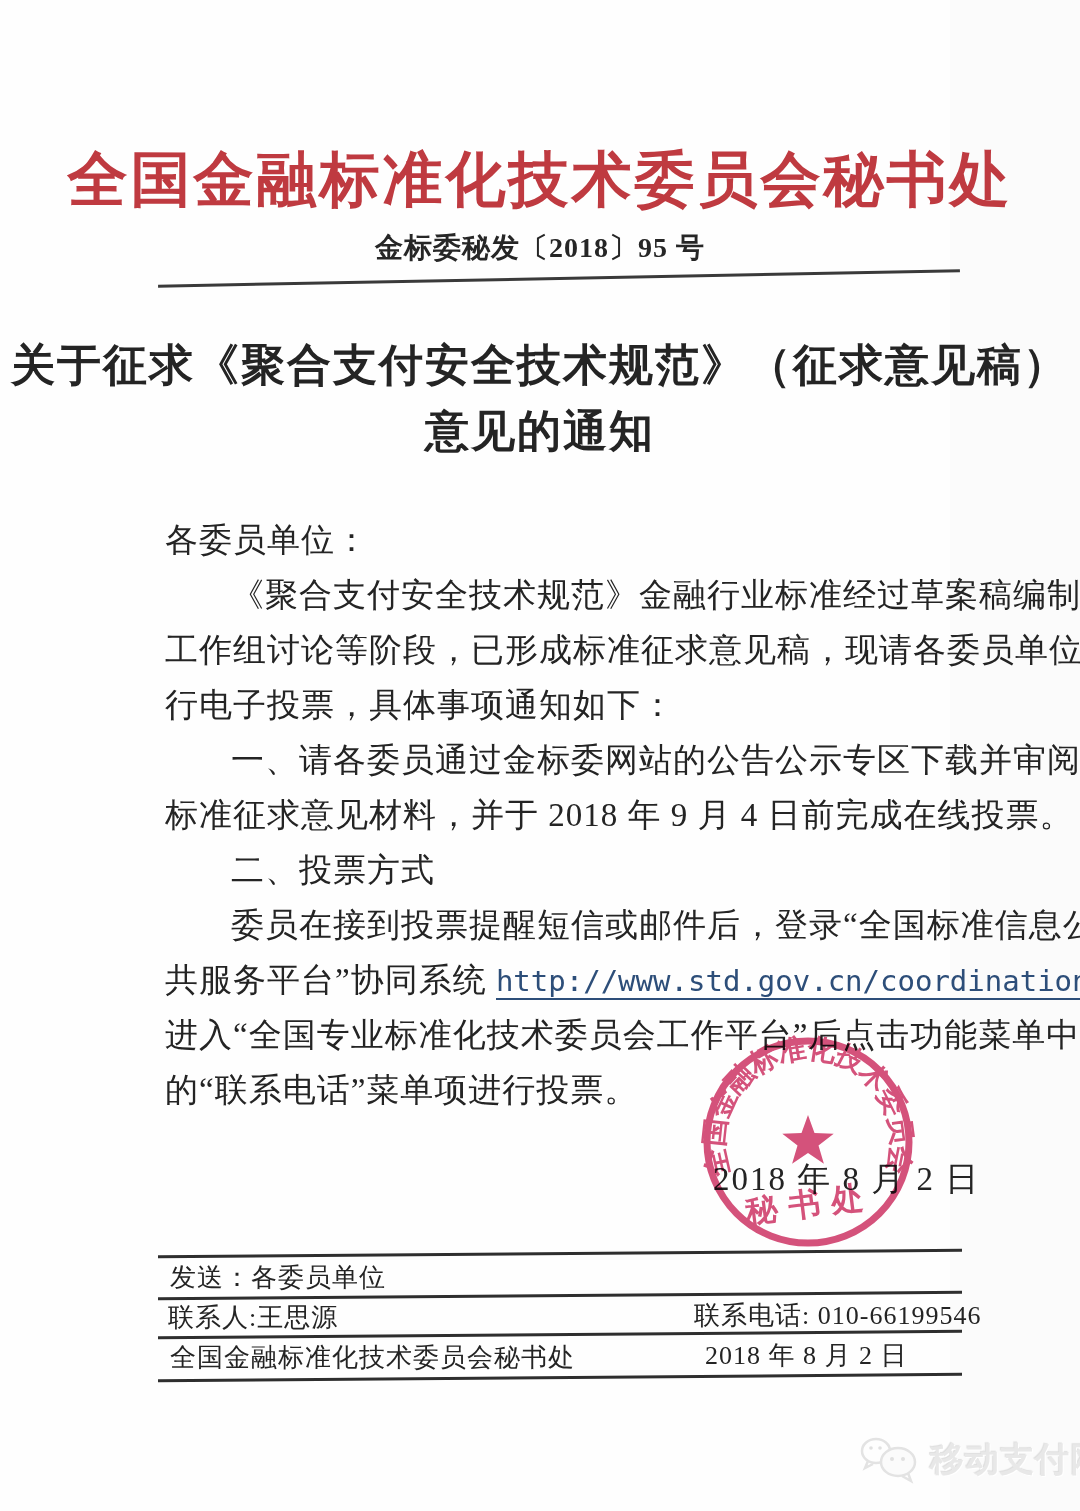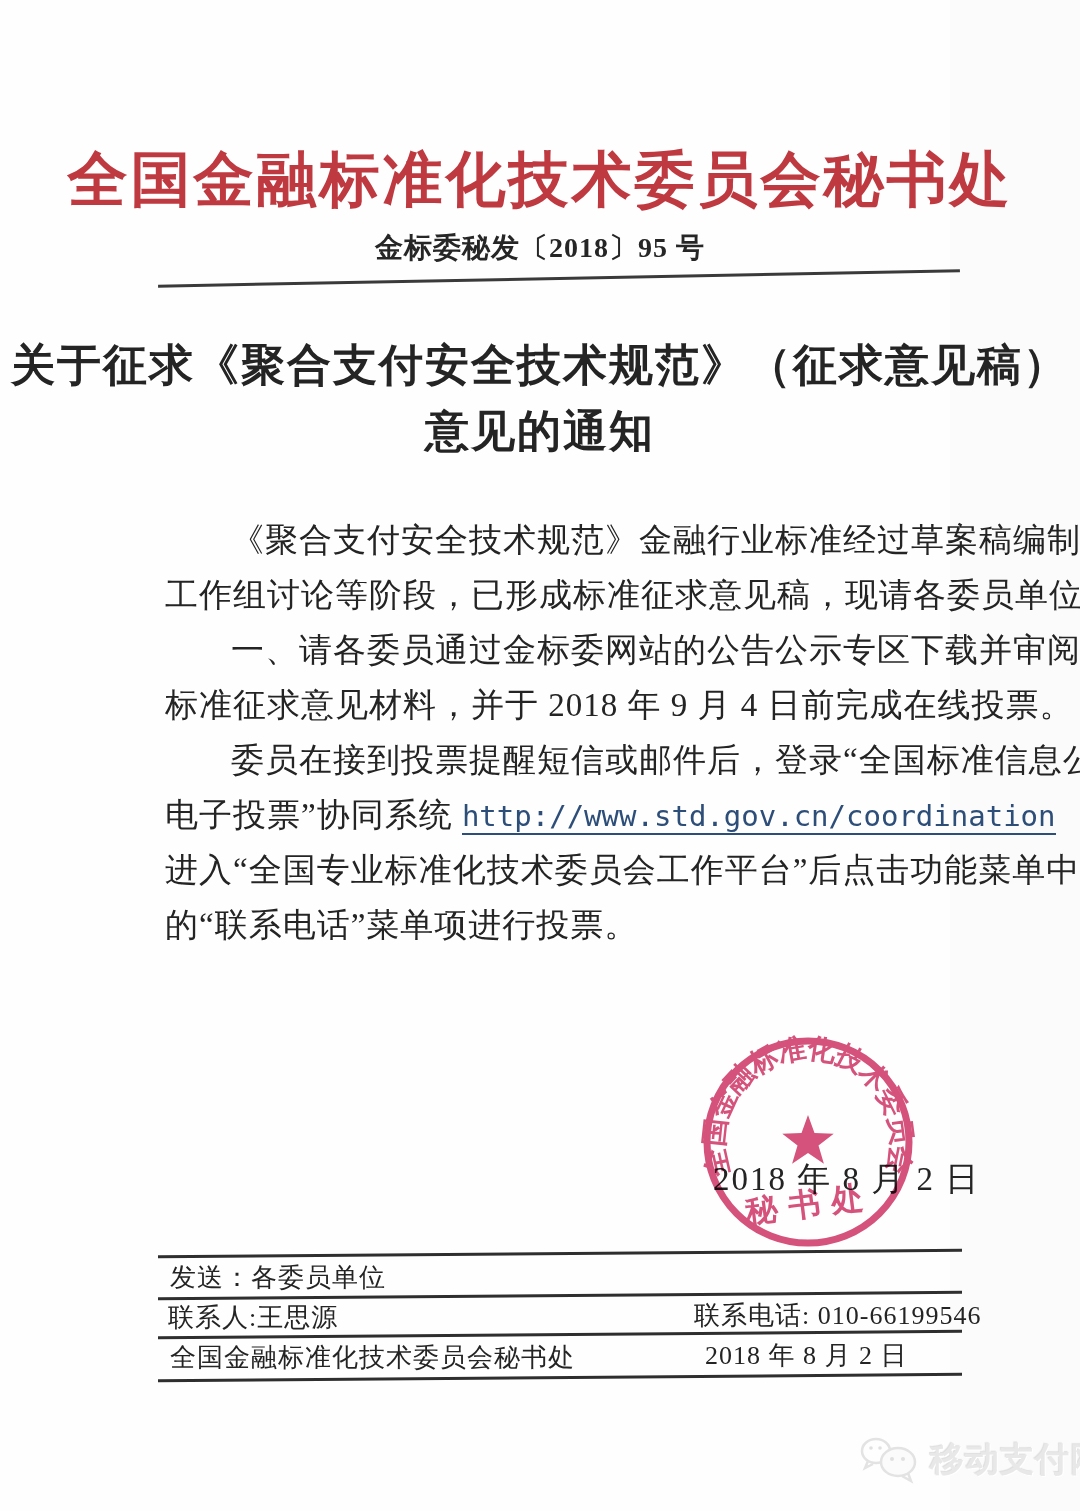--- a/index.html
+++ b/index.html
@@ -76,27 +76,30 @@
 <div class="page">
 
   <div class="header-title">全国金融标准化技术委员会秘书处</div>
   <div class="doc-number">金标委秘发〔2018〕95 号</div>
   <div class="header-rule"></div>
 
   <div class="doc-title l1">关于征求《聚合支付安全技术规范》（征求意见稿）</div>
   <div class="doc-title l2">意见的通知</div>
 
   <div class="body-text">
+    <div class="bline">各委员单位：</div>
     <div class="bline indent">《聚合支付安全技术规范》金融行业标准经过草案稿编制，</div>
     <div class="bline">工作组讨论等阶段，已形成标准征求意见稿，现请各委员单位进</div>
+    <div class="bline">行电子投票，具体事项通知如下：</div>
     <div class="bline indent">一、请各委员通过金标委网站的公告公示专区下载并审阅</div>
     <div class="bline">标准征求意见材料，并于 2018 年 9 月 4 日前完成在线投票。</div>
+    <div class="bline indent">二、投票方式</div>
     <div class="bline indent">委员在接到投票提醒短信或邮件后，登录“全国标准信息公</div>
     <div class="bline">
-      <span>电子投票”协同系统 </span><a class="url-link" href="#">http://www.std.gov.cn/coordination</a>
+      <span>共服务平台”协同系统 </span><a class="url-link" href="#">http://www.std.gov.cn/coordination</a>
     </div>
     <div class="bline">进入“全国专业标准化技术委员会工作平台”后点击功能菜单中</div>
     <div class="bline">的“联系电话”菜单项进行投票。</div>
   </div>
 
   <div class="date-line">2018 年 8 月 2 日</div>
 
   <svg class="seal" width="222" height="222" viewBox="0 0 222 222">
     <defs>
       <path id="sealArc" d="M33.1,142.5 A84,84 0 1 1 188.9,142.5" fill="none"></path>

